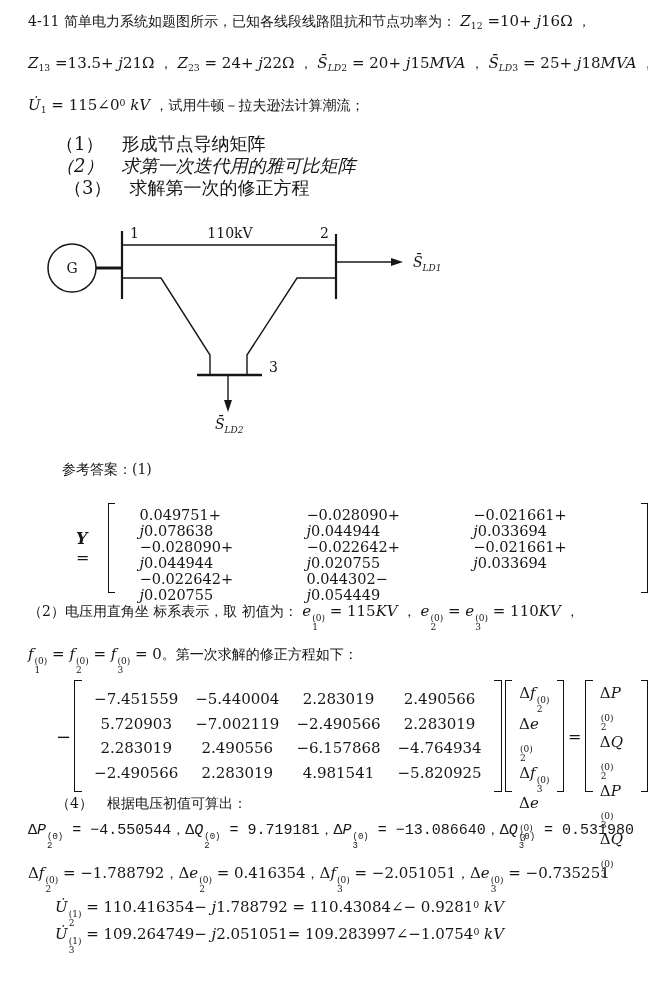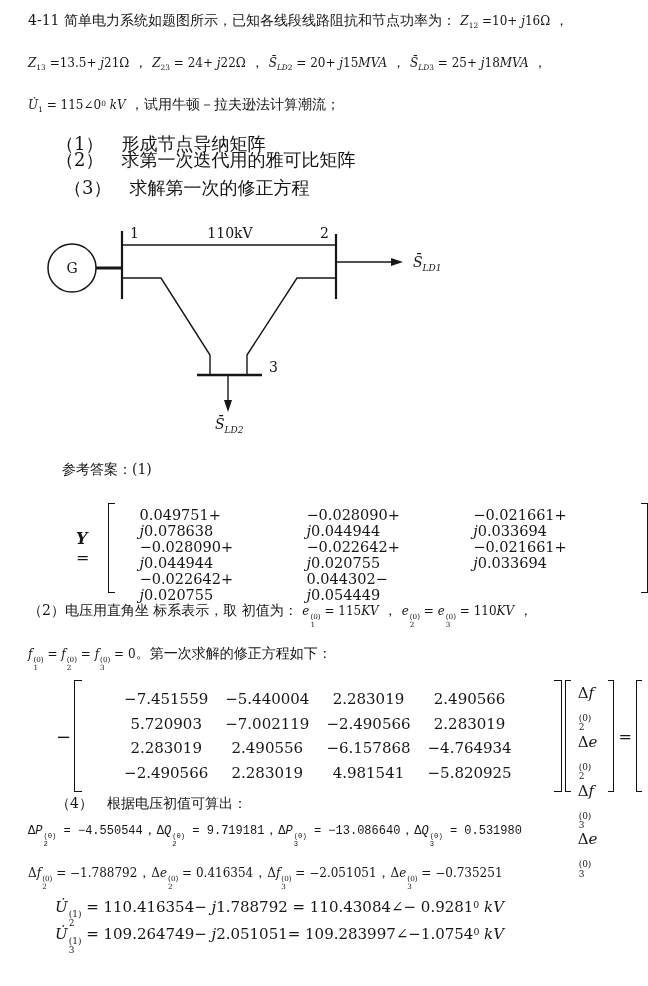--- a/index.html
+++ b/index.html
@@ -3,21 +3,21 @@
 <meta charset="utf-8">
 <style>
   html,body{margin:0;padding:0;}
   body{
     width:648px;height:986px;position:relative;background:#ffffff;
     font-family:"DejaVu Serif","DejaVu Sans","Liberation Serif",serif;
     color:#161616;overflow:hidden;
   }
   .abs{position:absolute;}
   .cnline{font-size:14px;line-height:1.5;white-space:nowrap;}
-  .cnline .m{font-size:12px;}
+  .cnline .m{font-size:15px;}
   i{font-style:italic;}
   sub,sup{font-size:62%;}
   sub{vertical-align:-0.35em;}
   sup{vertical-align:0.45em;}
   
   .ss{display:inline-flex;flex-direction:column;font-size:60%;line-height:1.05;
       vertical-align:-0.55em;margin-left:1px;text-align:left;}
   .ss span{display:block;}
   
   .listitem{font-size:18px;line-height:22px;white-space:nowrap;}
@@ -42,21 +42,21 @@
   svg .lbl{font-style:italic;}
 </style>
 </head>
 <body>
 
 <div class="abs cnline" style="left:28px;top:10px;"><span class="cn">4-11 简单电力系统如题图所示，已知各线段线路阻抗和节点功率为： </span><span class="m"><i>Z</i><sub>12</sub> =10+ <i>j</i>16Ω</span><span class="cn"> ，</span></div>
 <div class="abs cnline" style="left:28px;top:52px;"><span class="m"><i>Z</i><sub>13</sub> =13.5+ <i>j</i>21Ω</span><span class="cn"> ， </span><span class="m"><i>Z</i><sub>23</sub> = 24+ <i>j</i>22Ω</span><span class="cn"> ， </span><span class="m"><i>S̄</i><sub><i>LD</i>2</sub> = 20+ <i>j</i>15<i>MVA</i></span><span class="cn"> ， </span><span class="m"><i>S̄</i><sub><i>LD</i>3</sub> = 25+ <i>j</i>18<i>MVA</i></span><span class="cn"> ，</span></div>
 <div class="abs cnline" style="left:28px;top:94px;"><span class="m"><i>U̇</i><sub>1</sub> = 115∠0<sup>0</sup> <i>kV</i></span><span class="cn"> ，试用牛顿－拉夫逊法计算潮流；</span></div>
 
 <div class="abs listitem" style="left:56px;top:133px;">（1）　形成节点导纳矩阵</div>
-<div class="abs listitem" style="left:56px;top:149px;">（2）　求第一次迭代用的雅可比矩阵</div>
+<div class="abs listitem" style="left:56px;top:155px;font-style:italic;">（2）　求第一次迭代用的雅可比矩阵</div>
 <div class="abs listitem" style="left:64px;top:177px;">（3）　求解第一次的修正方程</div>
 
 <svg class="abs" style="left:40px;top:224px;" width="420" height="215" viewBox="0 0 420 215">
   <circle cx="32" cy="44" r="24" fill="none" stroke="#161616" stroke-width="1.5"></circle>
   <text x="32" y="49" text-anchor="middle">G</text>
   <line x1="56" y1="44" x2="82" y2="44" stroke="#161616" stroke-width="3"></line>
   <line x1="82" y1="7" x2="82" y2="75" stroke="#161616" stroke-width="2.2"></line>
   <text x="90" y="14">1</text>
   <line x1="82" y1="21" x2="296" y2="21" stroke="#161616" stroke-width="1.4"></line>
   <text x="190" y="14" text-anchor="middle">110kV</text>
@@ -110,21 +110,21 @@
       </span> = <i>f</i><span class="ss">
         <span>(0)</span>
         <span>2</span>
       </span> = <i>f</i><span class="ss">
         <span>(0)</span>
         <span>3</span>
       </span> = 0</span><span class="cn">。第一次求解的修正方程如下：</span></div>
 
 <div class="abs eqrow" style="left:56px;top:680px;">
   <span class="msign">−</span>
-  <span class="mat" style="height:112px;gap:30px;">
+  <span class="mat" style="height:112px;">
     <span class="bl"></span>
     <span class="mbody cols4">
         <span class="mcell">−7.451559</span>
         <span class="mcell">−5.440004</span>
         <span class="mcell">2.283019</span>
         <span class="mcell">2.490566</span>
         <span class="mcell">5.720903</span>
         <span class="mcell">−7.002119</span>
         <span class="mcell">−2.490566</span>
         <span class="mcell">2.283019</span>

